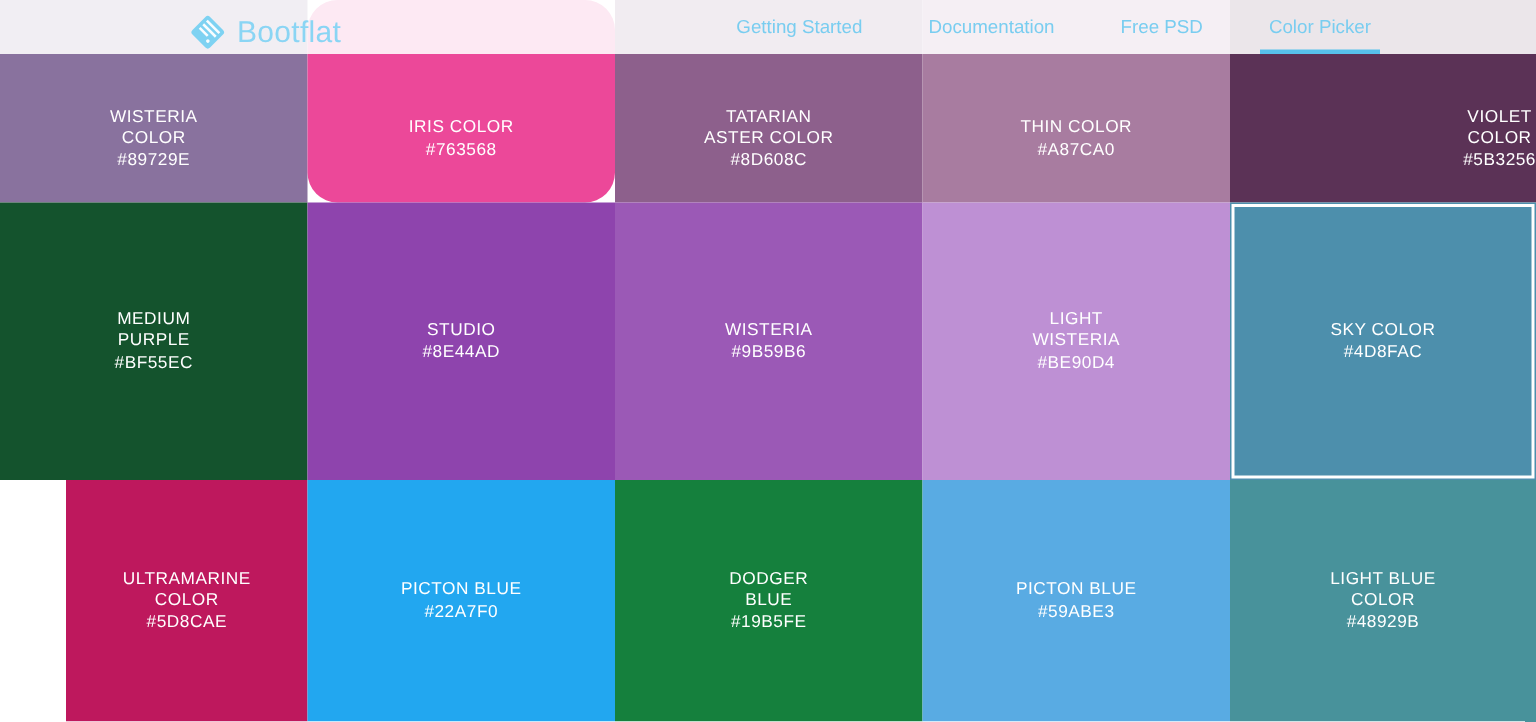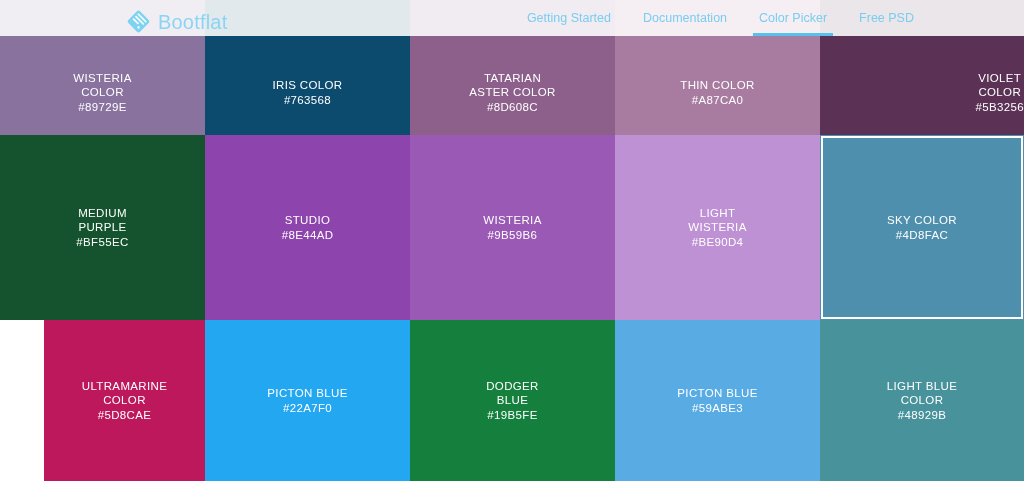--- a/index.html
+++ b/index.html
@@ -69,21 +69,21 @@
   }
   #brand-name {
     font-size:20px;
     color:#8ad5f4;
     letter-spacing:.2px;
     font-weight:400;
   }
   #nav {
     position:absolute; right:96px; top:0;
     height:36px;
-    display:flex; align-items:flex-end; gap:4px;
+    display:flex; align-items:flex-end; gap:16px;
   }
   .nav-item {
     position:relative;
     height:36px;
     display:flex; align-items:center;
     padding:0 14px;
     font-size:12.5px;
     color:#79cdf0;
     text-decoration:none;
     white-space:nowrap;
@@ -102,21 +102,21 @@
 <div id="app">
 
   <div id="grid">
       <div class="swatch row1" style="background: rgb(137, 114, 158);">
         <div class="sw-inner">
           <div class="sw-name">WISTERIA
 COLOR</div>
           <div class="sw-hex">#89729E</div>
         </div>
       </div>
-      <div class="swatch row1" style="background: #0c4a6e;">
+      <div class="swatch row1" style="background: #ec4899; border-radius: 20px;">
         <div class="sw-inner">
           <div class="sw-name">IRIS COLOR</div>
           <div class="sw-hex">#763568</div>
         </div>
       </div>
       <div class="swatch row1" style="background: rgb(141, 96, 140);">
         <div class="sw-inner">
           <div class="sw-name">TATARIAN
 ASTER COLOR</div>
           <div class="sw-hex">#8D608C</div>
@@ -216,20 +216,20 @@
               <circle cx="16.7" cy="16.6" r="1.2" fill="#ffffff" opacity="0.95"></circle>
             </g>
           </svg>
         </span>
         <span id="brand-name">Bootflat</span>
       </a>
 
       <nav id="nav">
           <a href="#" class="nav-item">Getting Started</a>
           <a href="#" class="nav-item">Documentation</a>
+          <a href="#" class="nav-item">Free PSD</a>
           <a href="#" class="nav-item active">Color Picker</a>
-          <a href="#" class="nav-item">Free PSD</a>
         </nav>
 
     </div>
   </div>
 
 </div>
 
 </body></html>

